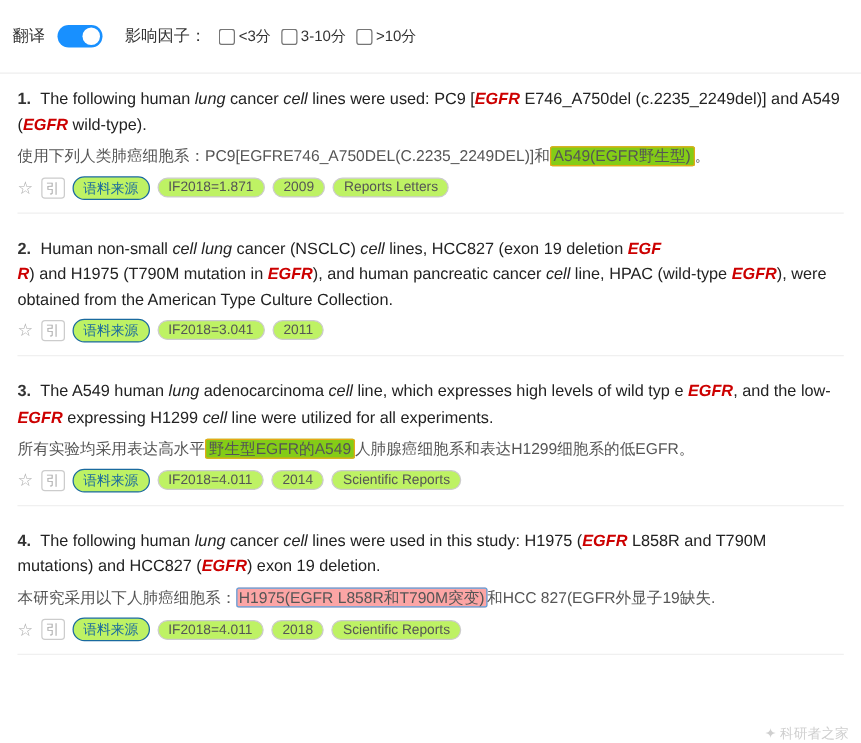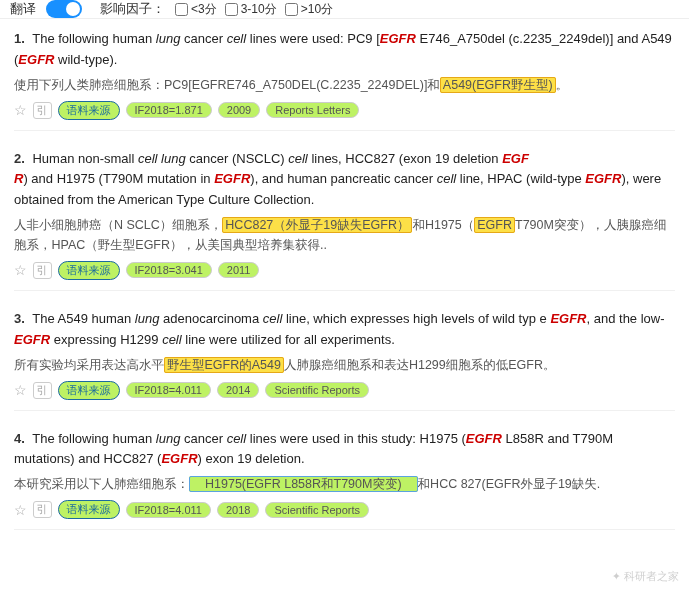--- a/index.html
+++ b/index.html
@@ -10,21 +10,21 @@
       color: #222;
       width: 689px;
       min-height: 594px;
       overflow-x: hidden;
     }
 
     
     .top-bar {
       display: flex;
       align-items: center;
-      padding: 0 10px;
+      padding: 20px 10px;
       background: #fff;
       border-bottom: 1px solid #eee;
       gap: 10px;
     }
     .top-bar-label {
       font-size: 13px;
       color: #333;
     }
     .toggle-switch {
       display: inline-flex;
@@ -92,30 +92,30 @@
     }
 
     .zh-text {
       font-size: 12.5px;
       line-height: 1.6;
       color: #555;
       margin-bottom: 6px;
     }
 
     .highlight-box {
-      background: #fde047;
+      background: #84cc16;
       border: 1.5px solid #e6a817;
       padding: 0 2px;
       border-radius: 2px;
     }
 
     .highlight-box-blue {
-      background: #bef264;
+      background: #fca5a5;
       border: 1.5px solid #5ba3e0;
-      padding: 0 15px;
+      padding: 0 1px;
       border-radius: 2px;
     }
 
     .meta-row {
       display: flex;
       align-items: center;
       gap: 6px;
       flex-wrap: wrap;
     }
 
@@ -131,21 +131,21 @@
       color: #555;
       background: #bef264;
     }
     .tag-source { color: #1a6a9e; border-color: #1a6a9e; }
     .tag-if { color: #555; }
     .tag-year { color: #555; }
     .tag-journal { color: #555; }
 
     .watermark {
       position: fixed;
-      bottom: 10px;
+      bottom: 0;
       right: 10px;
       font-size: 11px;
       color: #bbb;
       opacity: 0.7;
     }
 
     .egfr-italic { font-style: italic; color: #c00; font-weight: bold; }
     .lung-italic { font-style: italic; }
     .cell-italic { font-style: italic; margin-top: 44px; }
   </style>
@@ -192,23 +192,20 @@
       <span class="tag tag-year">2009</span>
       <span class="tag tag-journal">Reports Letters</span>
     </div>
   </div>
 
   <div class="result-item">
     <div class="en-text">
       <span class="result-num">2.</span>
       Human non-small <span class="cell-italic">cell</span> <span class="lung-italic">lung</span> cancer (NSCLC) <span class="cell-italic">cell</span> lines, HCC827 (exon 19 deletion <span class="egfr-italic">EGF<br>R</span>) and H1975 (T790M mutation in <span class="egfr-italic">EGFR</span>), and human pancreatic cancer <span class="cell-italic">cell</span> line, HPAC (wild-type <span class="egfr-italic">EGFR</span>), were obtained from the American Type Culture Collection.
     </div>
-    <div class="zh-text">
-      人非小细胞肺癌（N SCLC）细胞系，<span class="highlight-box">HCC827（外显子19缺失EGFR）</span>和H1975（<span class="highlight-box">EGFR</span>T790M突变），人胰腺癌细胞系，HPAC（野生型EGFR），从美国典型培养集获得..
-    </div>
     <div class="meta-row">
       <span class="star-icon">☆</span>
       <span class="cite-icon">引</span>
       <span class="tag tag-source">语料来源</span>
       <span class="tag tag-if">IF2018=3.041</span>
       <span class="tag tag-year">2011</span>
     </div>
   </div>
 
   <div class="result-item">

